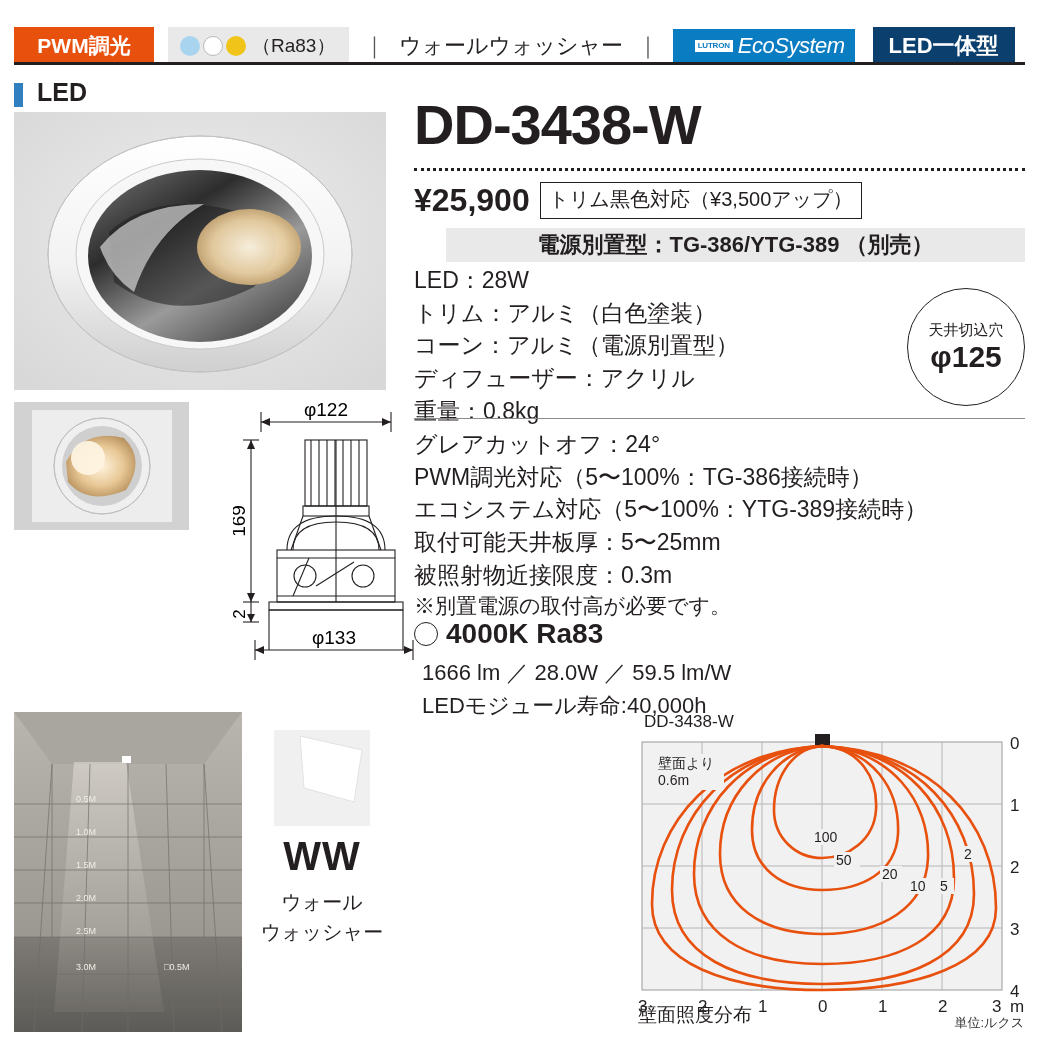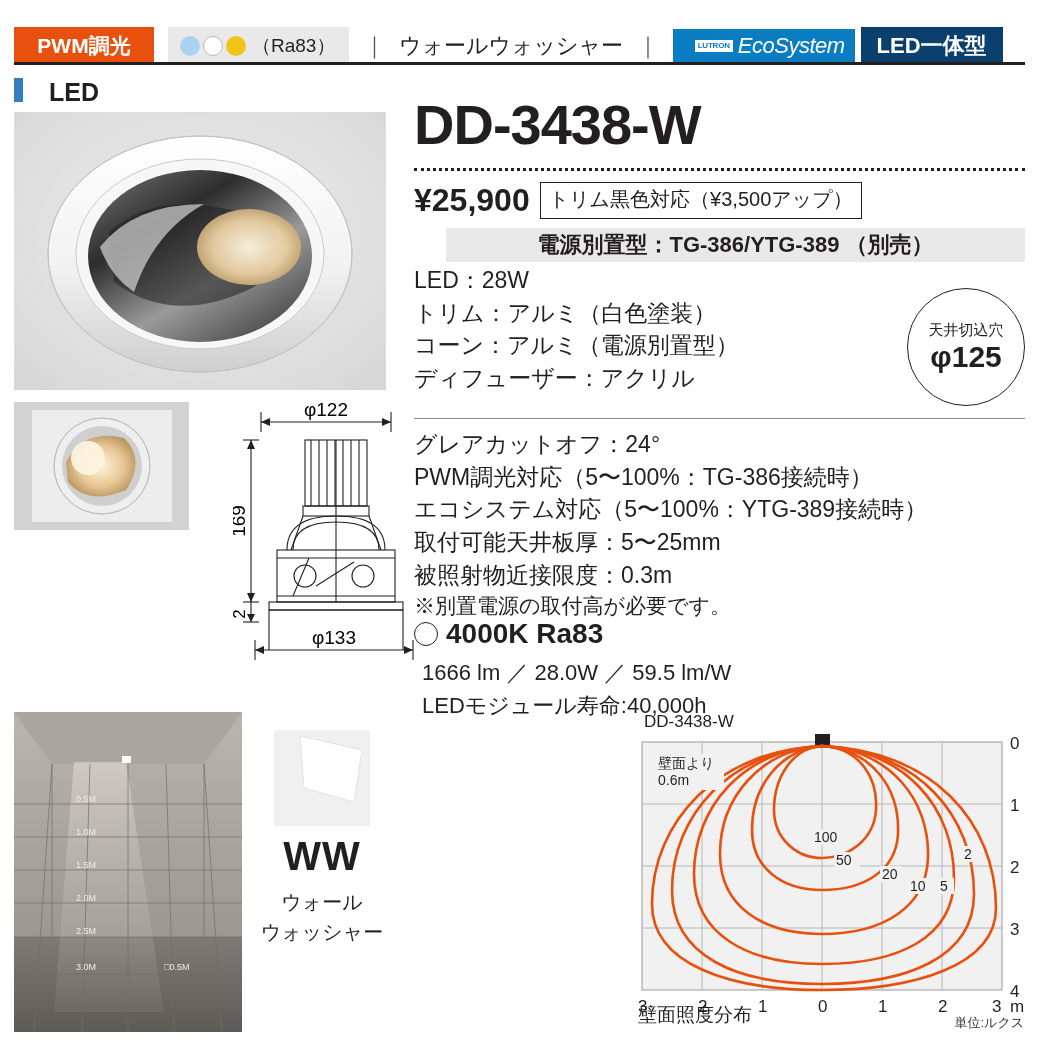--- a/index.html
+++ b/index.html
@@ -37,30 +37,30 @@
   .badge-eco{
     margin-left:0px; height:34px; background:#0a7cc1; display:flex; align-items:center;
     padding:0 10px 0 22px; color:#fff;
   }
   .eco-lutron{
     background:#fff; color:#0a7cc1; font-size:8px; font-weight:bold; line-height:1.05;
     padding:2px 3px; margin-right:5px; text-align:center; letter-spacing:-0.2px;
   }
   .eco-text{ font-size:22px; font-weight:normal; font-style:italic; letter-spacing:-0.5px;}
   .badge-led{
-    margin-left:6px; height:38px; background:#0b3f6e; color:#fff; font-size:22px;
+    margin-left:18px; height:38px; background:#0b3f6e; color:#fff; font-size:22px;
     font-weight:bold; display:flex; align-items:center; padding:0 16px;
   }
   .hr-top{
     position:absolute; left:14px; top:62px; width:1011px; height:3px; background:#231f20;
   }
 
   
   .led-line{
-    position:absolute; left:14px; top:78px; display:flex; align-items:flex-start; gap:26px;
+    position:absolute; left:14px; top:78px; display:flex; align-items:flex-end; gap:14px;
   }
   .blue-tick{ width:9px; height:24px; background:#2f7fc1; display:inline-block;}
   .led-word{ font-size:25px; font-weight:bold; letter-spacing:0px;}
   .fht{ font-size:25px; font-weight:bold; }
 
   .photo-main{
     position:absolute; left:14px; top:112px; width:372px; height:278px;
     background:#e3e3e3; overflow:hidden;
   }
   .photo-thumb{
@@ -367,20 +367,21 @@
   <span class="trim-box">トリム黒色対応（¥3,500アップ）</span>
 </div>
 
 <div class="power-box">電源別置型：TG-386/YTG-389 （別売）</div>
 
 <div class="spec-a">
   <div>LED：28W</div>
   <div>トリム：アルミ（白色塗装）</div>
   <div>コーン：アルミ（電源別置型）</div>
   <div>ディフューザー：アクリル</div>
+  <div>重量：0.8kg</div>
 </div>
 
 <div class="hr-mid"></div>
 
 <div class="spec-b">
   <div>グレアカットオフ：24°</div>
   <div>PWM調光対応（5〜100%：TG-386接続時）</div>
   <div>エコシステム対応（5〜100%：YTG-389接続時）</div>
   <div>取付可能天井板厚：5〜25mm</div>
   <div>被照射物近接限度：0.3m</div>

